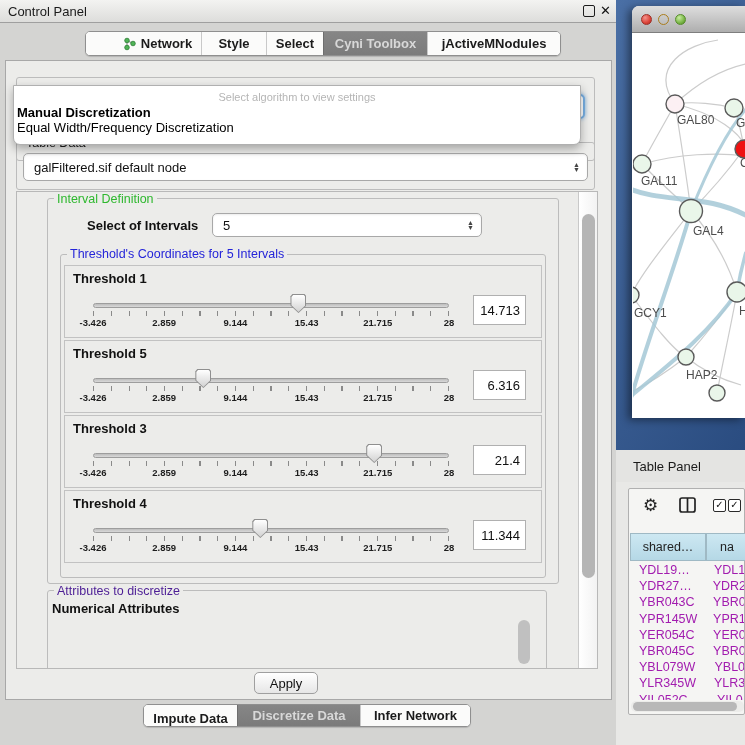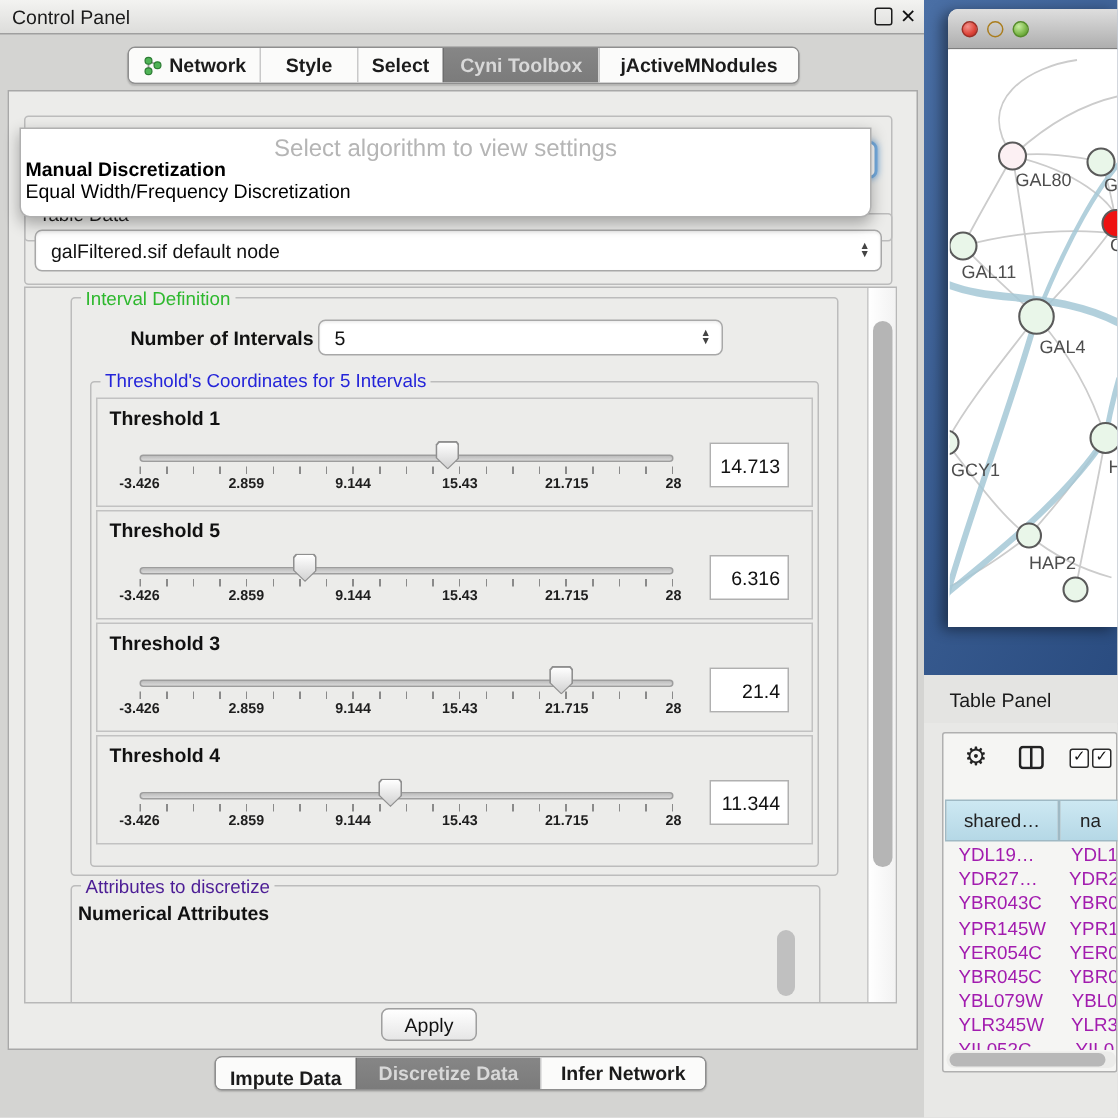--- a/index.html
+++ b/index.html
@@ -17,21 +17,21 @@
   .seg:first-child{border-left:none;}
   .seg.dark{background:linear-gradient(#868686,#7b7b7b);color:#d8d8d8;border-left:1px solid #6e6e6e;}
   
   #main-panel{left:5px;top:60px;width:607px;height:640px;background:#ececea;border:1px solid #a8a8a8;box-sizing:border-box;}
   .groupbox{position:absolute;border:1px solid #bcbcbc;border-radius:3px;}
   .grouplab{position:absolute;font-size:12.5px;background:#ececea;padding:0 3px;white-space:nowrap;}
   .combo{position:absolute;background:#fff;border:1px solid #a8a8a8;border-radius:5px;box-sizing:border-box;font-size:13px;color:#111;display:flex;align-items:center;box-shadow:inset 0 1px 2px rgba(0,0,0,.08);}
   .combo .val{padding-left:10px;}
   .combo .arrows{position:absolute;right:7px;top:50%;transform:translateY(-50%);display:flex;flex-direction:column;line-height:5px;font-size:7px;color:#444;}
   #popup{left:12px;top:84px;width:566px;height:58px;background:#fff;border:1px solid #b0b0b0;border-radius:0 0 7px 7px;box-shadow:0 4px 10px rgba(0,0,0,.3);z-index:5;}
-  #popup .hint{position:absolute;left:0;top:5px;width:100%;text-align:center;font-size:16px;color:#b5b5b5;}
+  #popup .hint{position:absolute;left:0;top:5px;width:100%;text-align:center;font-size:11px;color:#b5b5b5;}
   #popup .opt1{position:absolute;left:3px;top:19px;font-size:13px;font-weight:bold;color:#000;}
   #popup .opt2{position:absolute;left:3px;top:34px;font-size:13px;color:#000;}
   #focus-combo{left:22px;top:93px;width:562px;height:25px;background:#fff;border:2px solid #76aee2;border-radius:5px;box-shadow:0 0 4px #76aee2;box-sizing:border-box;z-index:1;}
   
   #scrollpane{left:15px;top:190px;width:582px;height:478px;border:1px solid #b8b8b8;background:#ececea;box-sizing:border-box;overflow:hidden;}
   .vsb-track{position:absolute;background:linear-gradient(90deg,#ffffff,#f1f1f1);border-left:1px solid #c9c9c9;}
   .vsb-thumb{position:absolute;background:#b5b5b5;border-radius:7px;}
   
   .tpanel{position:relative;width:476px;height:71px;border:1px solid #c2c2c2;margin:0 0 2px 0;background:#ececea;}
   .tpanel .ttitle{position:absolute;left:8px;top:5px;font-size:13px;font-weight:bold;color:#111;}
@@ -72,21 +72,21 @@
 <body>
 
 <div class="abs" id="left-window">
   <div class="abs" id="titlebar">
     <span class="title">Control Panel</span>
     <span class="win-float"></span>
     <span class="win-close">✕</span>
   </div>
 
   <div class="segbar" style="left:85px;top:31px;height:23px;">
-    <div class="seg" style="width:87px;">
+    <div class="seg" style="width:87px;padding-left:28px;">
       <svg width="14" height="14" viewBox="0 0 14 14" style="margin-right:4px;">
         <line x1="4" y1="3.5" x2="4" y2="10.5" stroke="#9a9a9a" stroke-width="1.2"></line>
         <line x1="4" y1="3.5" x2="10" y2="6.5" stroke="#9a9a9a" stroke-width="1.2"></line>
         <circle cx="4" cy="3.5" r="2.3" fill="#4fb356" stroke="#2c7c33" stroke-width="0.8"></circle>
         <circle cx="4" cy="10.5" r="2.3" fill="#4fb356" stroke="#2c7c33" stroke-width="0.8"></circle>
         <circle cx="10" cy="6.5" r="2.3" fill="#4fb356" stroke="#2c7c33" stroke-width="0.8"></circle>
       </svg>
       <span>Network</span>
     </div>
     <div class="seg" style="width:64px;">
@@ -122,21 +122,21 @@
     <div class="abs" id="popup" style="left:7px;top:24px;">
       <div class="hint">Select algorithm to view settings</div>
       <div class="opt1">Manual Discretization</div>
       <div class="opt2">Equal Width/Frequency Discretization</div>
     </div>
 
     <div class="abs" id="scrollpane" style="left:10px;top:130px;">
 
       <div class="groupbox" style="left:30px;top:6px;width:510px;height:384px;"></div>
       <span class="grouplab" style="left:37px;top:0;color:#2eb82e;">Interval Definition</span>
-      <span class="abs" style="left:70px;top:26px;font-size:13px;font-weight:bold;color:#111;">Number of Intervals</span>
+      <span class="abs" style="left:70px;top:26px;font-size:13px;font-weight:bold;color:#111;">Select of Intervals</span>
       <div class="combo" style="left:195px;top:21px;width:270px;height:24px;">
         <span class="val">5</span>
         <span class="arrows">
             <span>▲</span>
             <span>▼</span>
           </span>
       </div>
       <div class="groupbox" style="left:43px;top:62px;width:484px;height:322px;"></div>
       <span class="grouplab" style="left:50px;top:55px;color:#2424d9;">Threshold's Coordinates for 5 Intervals</span>
       <div class="abs" style="left:47px;top:73px;" id="threshold-panels">

